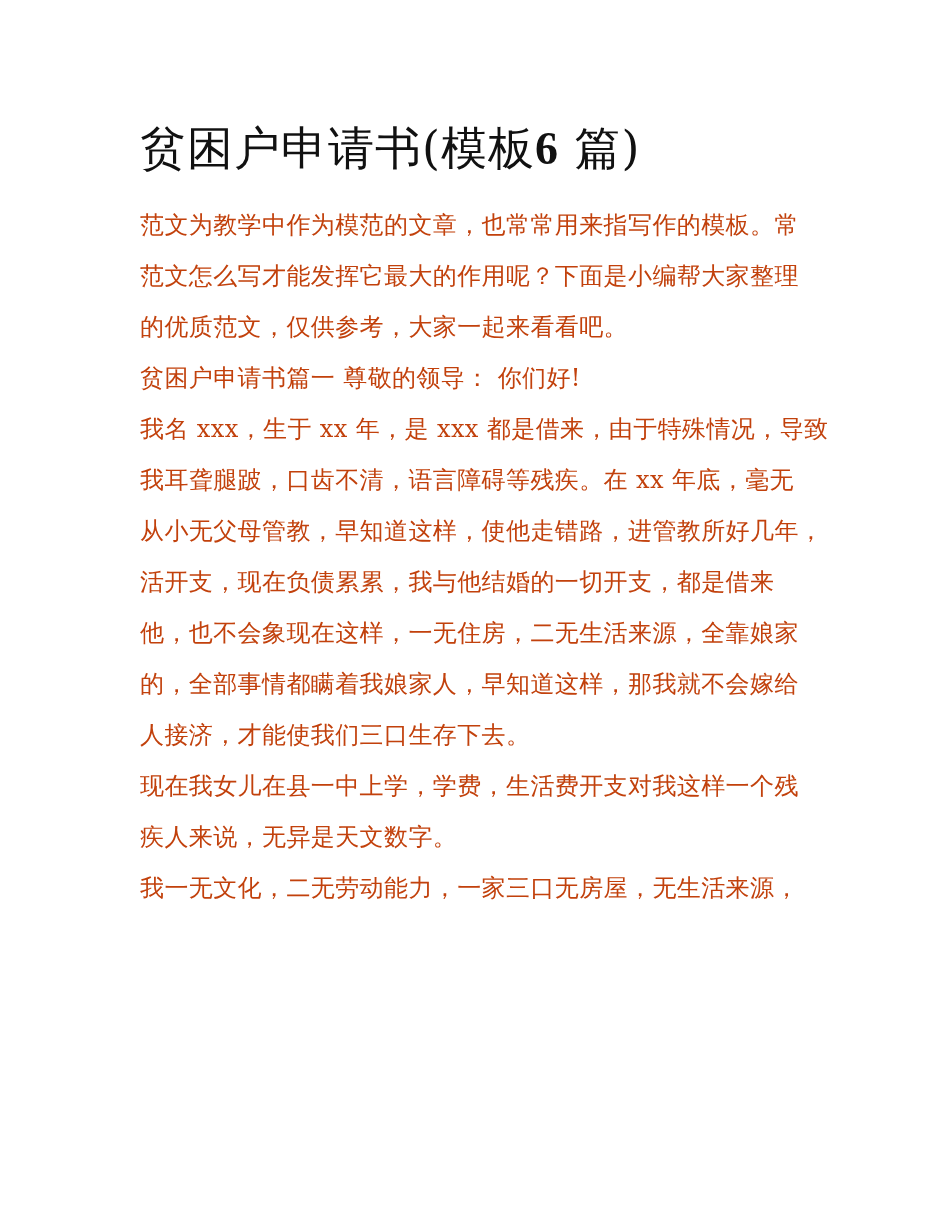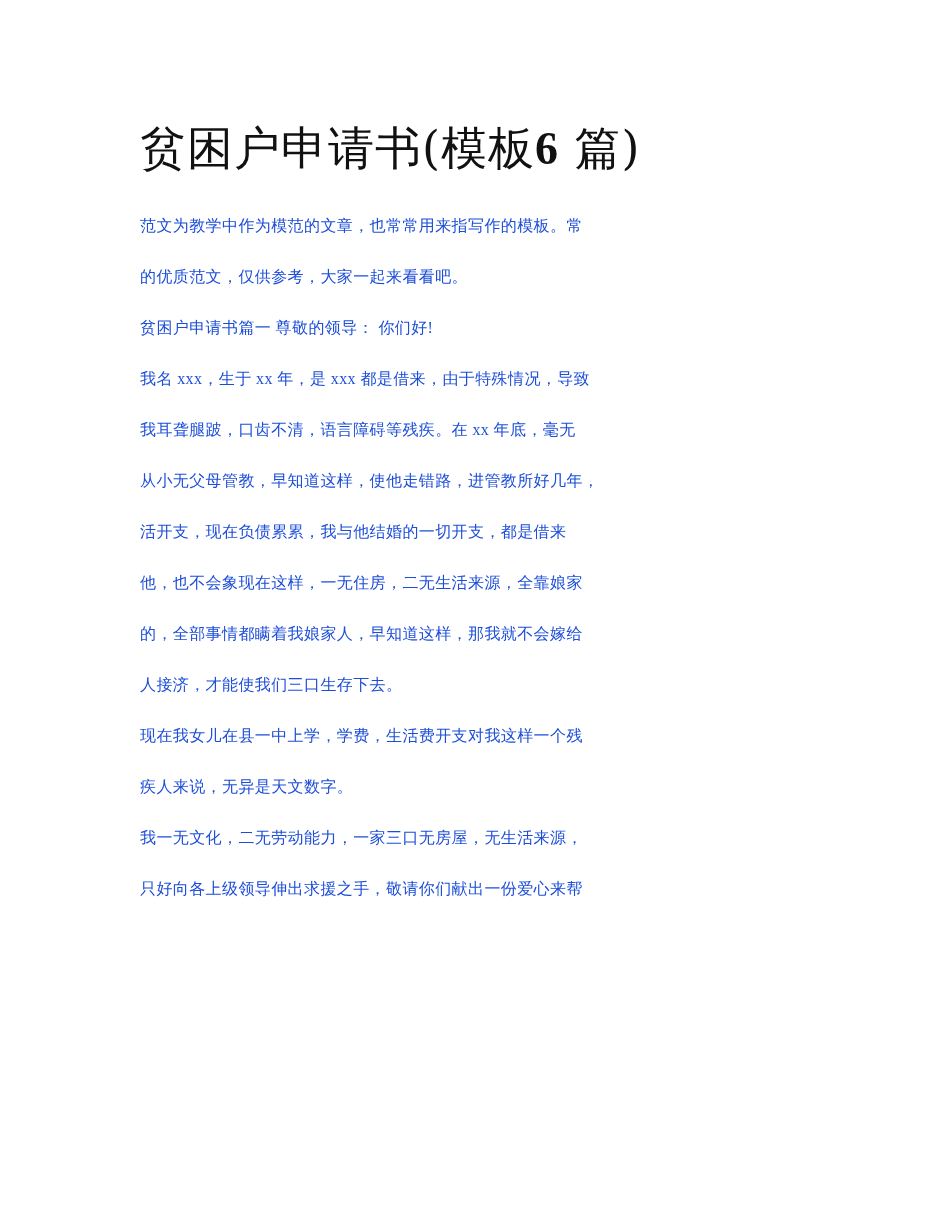--- a/index.html
+++ b/index.html
@@ -43,42 +43,41 @@
     .body {
       position: absolute;
       left: 140px;
       top: 200px;
       width: 680px;
     }
     .line {
       display: block;
       height: 51px;
       line-height: 51px;
-      font-size: 16px;
+      font-size: 24px;
       white-space: nowrap;
       letter-spacing: 0.4px;
-      color: #1d4ed8;
-      font-family: Liberation Serif, serif;
+      color: #c2410c;
     }
   </style>
 </head>
 <body>
 
 <div class="page">
   <h1 class="title"><span>贫困户申请书(模板</span><span class="num">6</span><span> </span><span>篇)</span></h1>
 
   <div class="body">
     <span class="line">范文为教学中作为模范的文章，也常常用来指写作的模板。常</span>
+    <span class="line">范文怎么写才能发挥它最大的作用呢？下面是小编帮大家整理</span>
     <span class="line">的优质范文，仅供参考，大家一起来看看吧。</span>
     <span class="line">贫困户申请书篇一 尊敬的领导： 你们好!</span>
     <span class="line">我名 xxx，生于 xx 年，是 xxx 都是借来，由于特殊情况，导致</span>
     <span class="line">我耳聋腿跛，口齿不清，语言障碍等残疾。在 xx 年底，毫无</span>
     <span class="line">从小无父母管教，早知道这样，使他走错路，进管教所好几年，</span>
     <span class="line">活开支，现在负债累累，我与他结婚的一切开支，都是借来</span>
     <span class="line">他，也不会象现在这样，一无住房，二无生活来源，全靠娘家</span>
     <span class="line">的，全部事情都瞒着我娘家人，早知道这样，那我就不会嫁给</span>
     <span class="line">人接济，才能使我们三口生存下去。</span>
     <span class="line">现在我女儿在县一中上学，学费，生活费开支对我这样一个残</span>
     <span class="line">疾人来说，无异是天文数字。</span>
     <span class="line">我一无文化，二无劳动能力，一家三口无房屋，无生活来源，</span>
-    <span class="line">只好向各上级领导伸出求援之手，敬请你们献出一份爱心来帮</span>
   </div>
 </div>
 
 </body></html>

